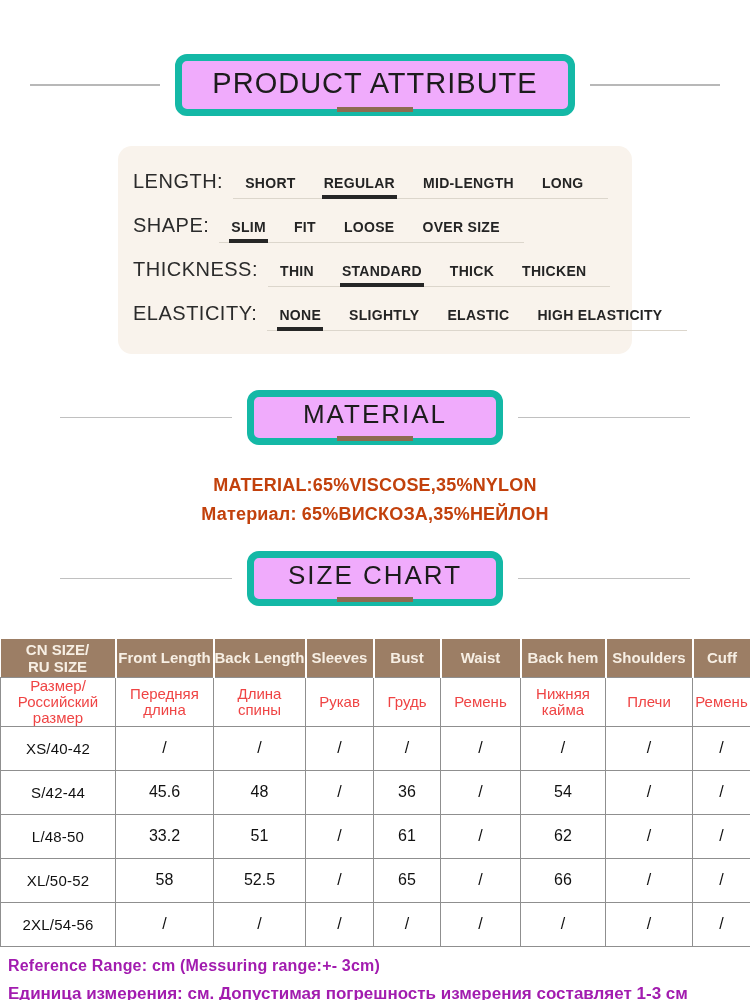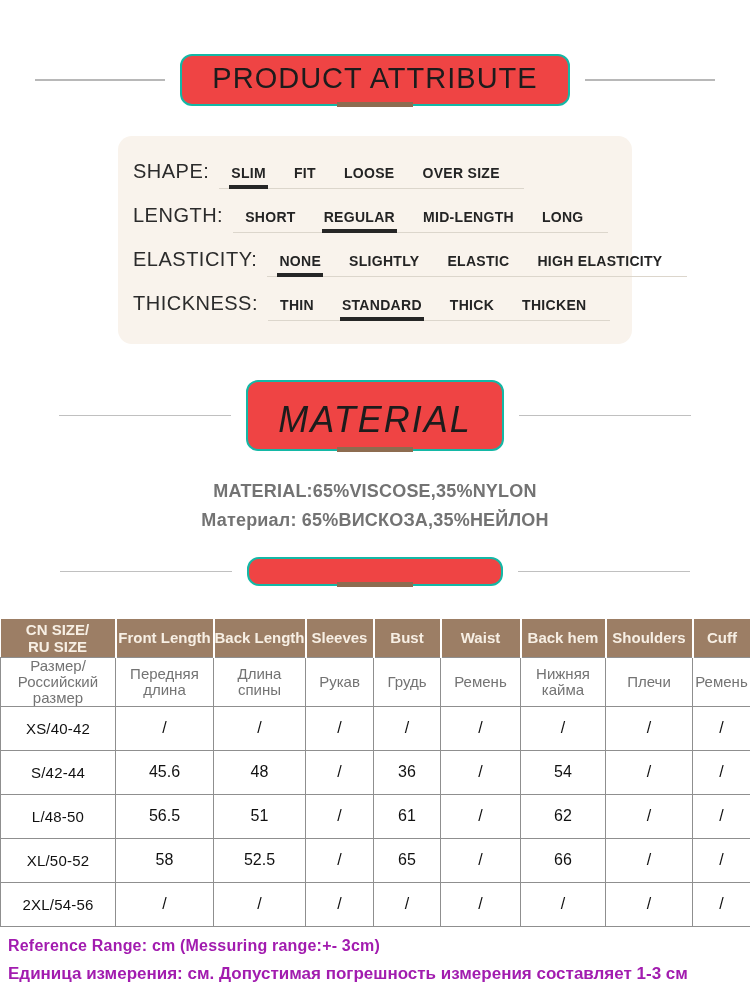--- a/index.html
+++ b/index.html
@@ -16,35 +16,34 @@
   .title-row {
     display: flex; align-items: center; justify-content: center;
     gap: 15px;
   }
   .title-row.first { margin-top: 54px; }
   .side-line { height: 2px; background: #b8b8b8; }
   .side-line.wide { width: 130px; }
   .side-line.narrow { width: 172px; height: 1px; background: #c0c0c0; }
   .title-box {
     position: relative;
-    border: 2px solid #14b8a6;
+    border: 7px solid #14b8a6;
     border-radius: 12px;
-    background: #ef4444;
+    background: #f0abfc;
     text-align: center;
   }
   .title-box.big {
     font-size: 29px; font-weight: 500; letter-spacing: 1px;
     padding: 6px 30px 9px 30px;
     min-width: 348px;
   }
   .title-box.small {
-    font-size: 36px; font-weight: 500; letter-spacing: 2px;
-    padding: 17px 30px 8px 30px;
+    font-size: 26px; font-weight: 500; letter-spacing: 2px;
+    padding: 2px 30px 8px 30px;
     min-width: 256px;
-    font-style: italic;
   }
   .accent-bar {
     position: absolute; left: 50%; transform: translateX(-50%);
     bottom: -3px; width: 76px; height: 5px;
     background: #8d6c50;
   }
 
   
   .attr-panel {
     width: 514px; margin: 30px 0 0 118px;
@@ -74,21 +73,21 @@
   }
   .opt.selected::after {
     content: ""; position: absolute; left: -2px; right: -2px; bottom: -8px;
     height: 4px; background: #262626;
   }
 
   
   .material-block { margin-top: 26px; text-align: center; }
   .material-line {
     font-size: 18px; font-weight: 600; line-height: 29px;
-    letter-spacing: 0.2px; color: #737373;
+    letter-spacing: 0.2px; color: #c2410c;
   }
 
   
   table.size-table {
     width: 750px; margin-top: 33px;
     border-collapse: collapse; table-layout: fixed;
   }
   .size-table td {
     text-align: center; vertical-align: middle;
     border: 1px solid #8f8f8f;
@@ -96,21 +95,21 @@
   .size-table tr.hdr-en td {
     background: #9c7e65;
     color: #f7efe4;
     font-size: 15px; font-weight: 700;
     border: none; border-right: 2px solid #ffffff;
     height: 38px; line-height: 17px;
     white-space: pre-line;
   }
   .size-table tr.hdr-en td:last-child { border-right: none; }
   .size-table tr.hdr-ru td {
-    font-size: 15px; color: #737373;
+    font-size: 15px; color: #ef4444;
     height: 46px; line-height: 16px;
     white-space: pre-line;
   }
   .size-table tr.data td { height: 44px; font-size: 16px; color: #111111; }
   .size-table tr.data td.size-cell { font-size: 15px; letter-spacing: 0.2px; }
 
   
   .footnotes { margin: 10px 0 0 8px; }
   .footnote { font-weight: 700; color: #a21caf; }
   .footnote.en { font-size: 16px; margin-bottom: 9px; letter-spacing: 0.2px; }
@@ -123,74 +122,75 @@
   <div class="side-line wide"></div>
   <div class="title-box big">
     <span>PRODUCT ATTRIBUTE</span>
     <div class="accent-bar"></div>
   </div>
   <div class="side-line wide"></div>
 </div>
 
 <div class="attr-panel">
   <div class="attr-row">
+    <span class="attr-label">LENGTH:</span>
+    <span class="attr-options">
+      <span class="opt">SHORT</span>
+      <span class="opt selected">REGULAR</span>
+      <span class="opt">MID-LENGTH</span>
+      <span class="opt">LONG</span>
+    </span>
+  </div>
+  <div class="attr-row">
     <span class="attr-label">SHAPE:</span>
     <span class="attr-options">
       <span class="opt selected">SLIM</span>
       <span class="opt">FIT</span>
       <span class="opt">LOOSE</span>
       <span class="opt">OVER SIZE</span>
     </span>
   </div>
   <div class="attr-row">
-    <span class="attr-label">LENGTH:</span>
-    <span class="attr-options">
-      <span class="opt">SHORT</span>
-      <span class="opt selected">REGULAR</span>
-      <span class="opt">MID-LENGTH</span>
-      <span class="opt">LONG</span>
+    <span class="attr-label">THICKNESS:</span>
+    <span class="attr-options">
+      <span class="opt">THIN</span>
+      <span class="opt selected">STANDARD</span>
+      <span class="opt">THICK</span>
+      <span class="opt">THICKEN</span>
     </span>
   </div>
   <div class="attr-row">
     <span class="attr-label">ELASTICITY:</span>
     <span class="attr-options">
       <span class="opt selected">NONE</span>
       <span class="opt">SLIGHTLY</span>
       <span class="opt">ELASTIC</span>
       <span class="opt">HIGH ELASTICITY</span>
     </span>
   </div>
-  <div class="attr-row">
-    <span class="attr-label">THICKNESS:</span>
-    <span class="attr-options">
-      <span class="opt">THIN</span>
-      <span class="opt selected">STANDARD</span>
-      <span class="opt">THICK</span>
-      <span class="opt">THICKEN</span>
-    </span>
-  </div>
 </div>
 
 <div class="title-row" style="margin-top:36px;">
   <div class="side-line narrow"></div>
   <div class="title-box small">
     <span>MATERIAL</span>
     <div class="accent-bar"></div>
   </div>
   <div class="side-line narrow"></div>
 </div>
 
 <div class="material-block">
   <div class="material-line">MATERIAL:65%VISCOSE,35%NYLON</div>
   <div class="material-line">Материал: 65%ВИСКОЗА,35%НЕЙЛОН</div>
 </div>
 
 <div class="title-row" style="margin-top:22px;">
   <div class="side-line narrow"></div>
   <div class="title-box small">
+    <span>SIZE CHART</span>
     <div class="accent-bar"></div>
   </div>
   <div class="side-line narrow"></div>
 </div>
 
 <table class="size-table">
   <colgroup>
     <col style="width:115px">
       <col style="width:98px">
       <col style="width:92px">
@@ -247,21 +247,21 @@
     <td>48</td>
     <td>/</td>
     <td>36</td>
     <td>/</td>
     <td>54</td>
     <td>/</td>
     <td>/</td>
   </tr>
   <tr class="data">
     <td class="size-cell">L/48-50</td>
-    <td>56.5</td>
+    <td>33.2</td>
     <td>51</td>
     <td>/</td>
     <td>61</td>
     <td>/</td>
     <td>62</td>
     <td>/</td>
     <td>/</td>
   </tr>
   <tr class="data">
     <td class="size-cell">XL/50-52</td>

